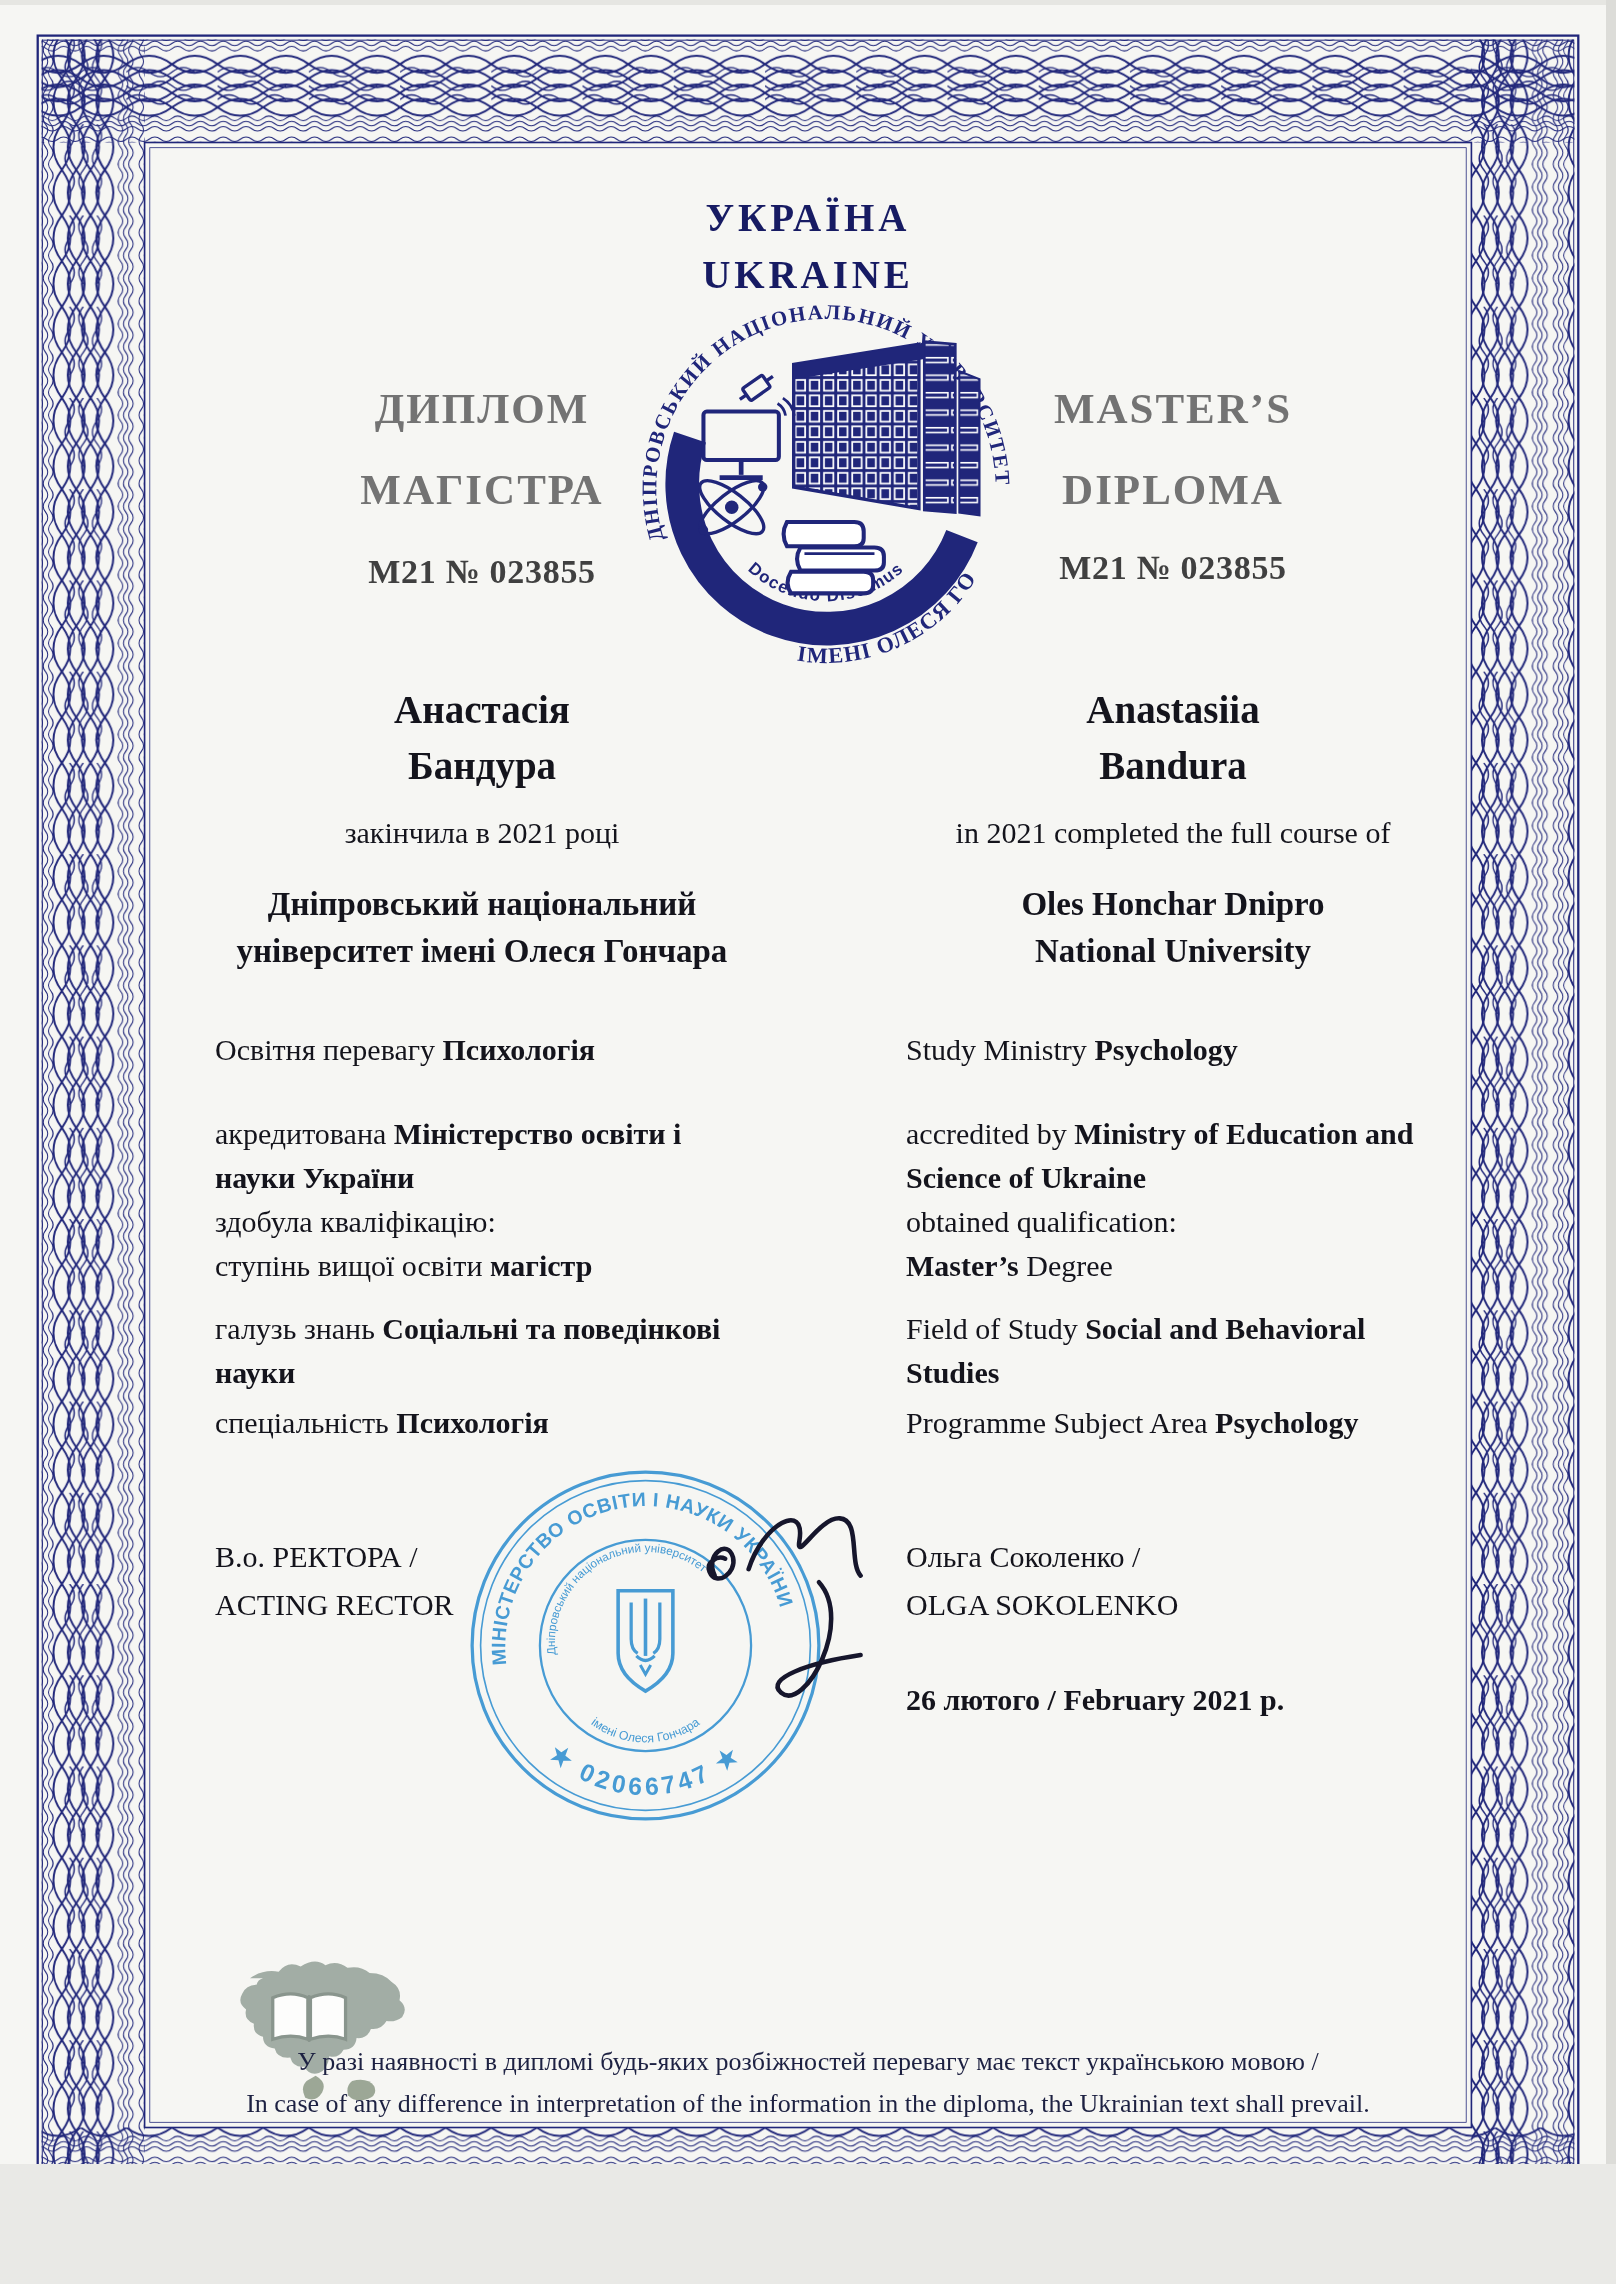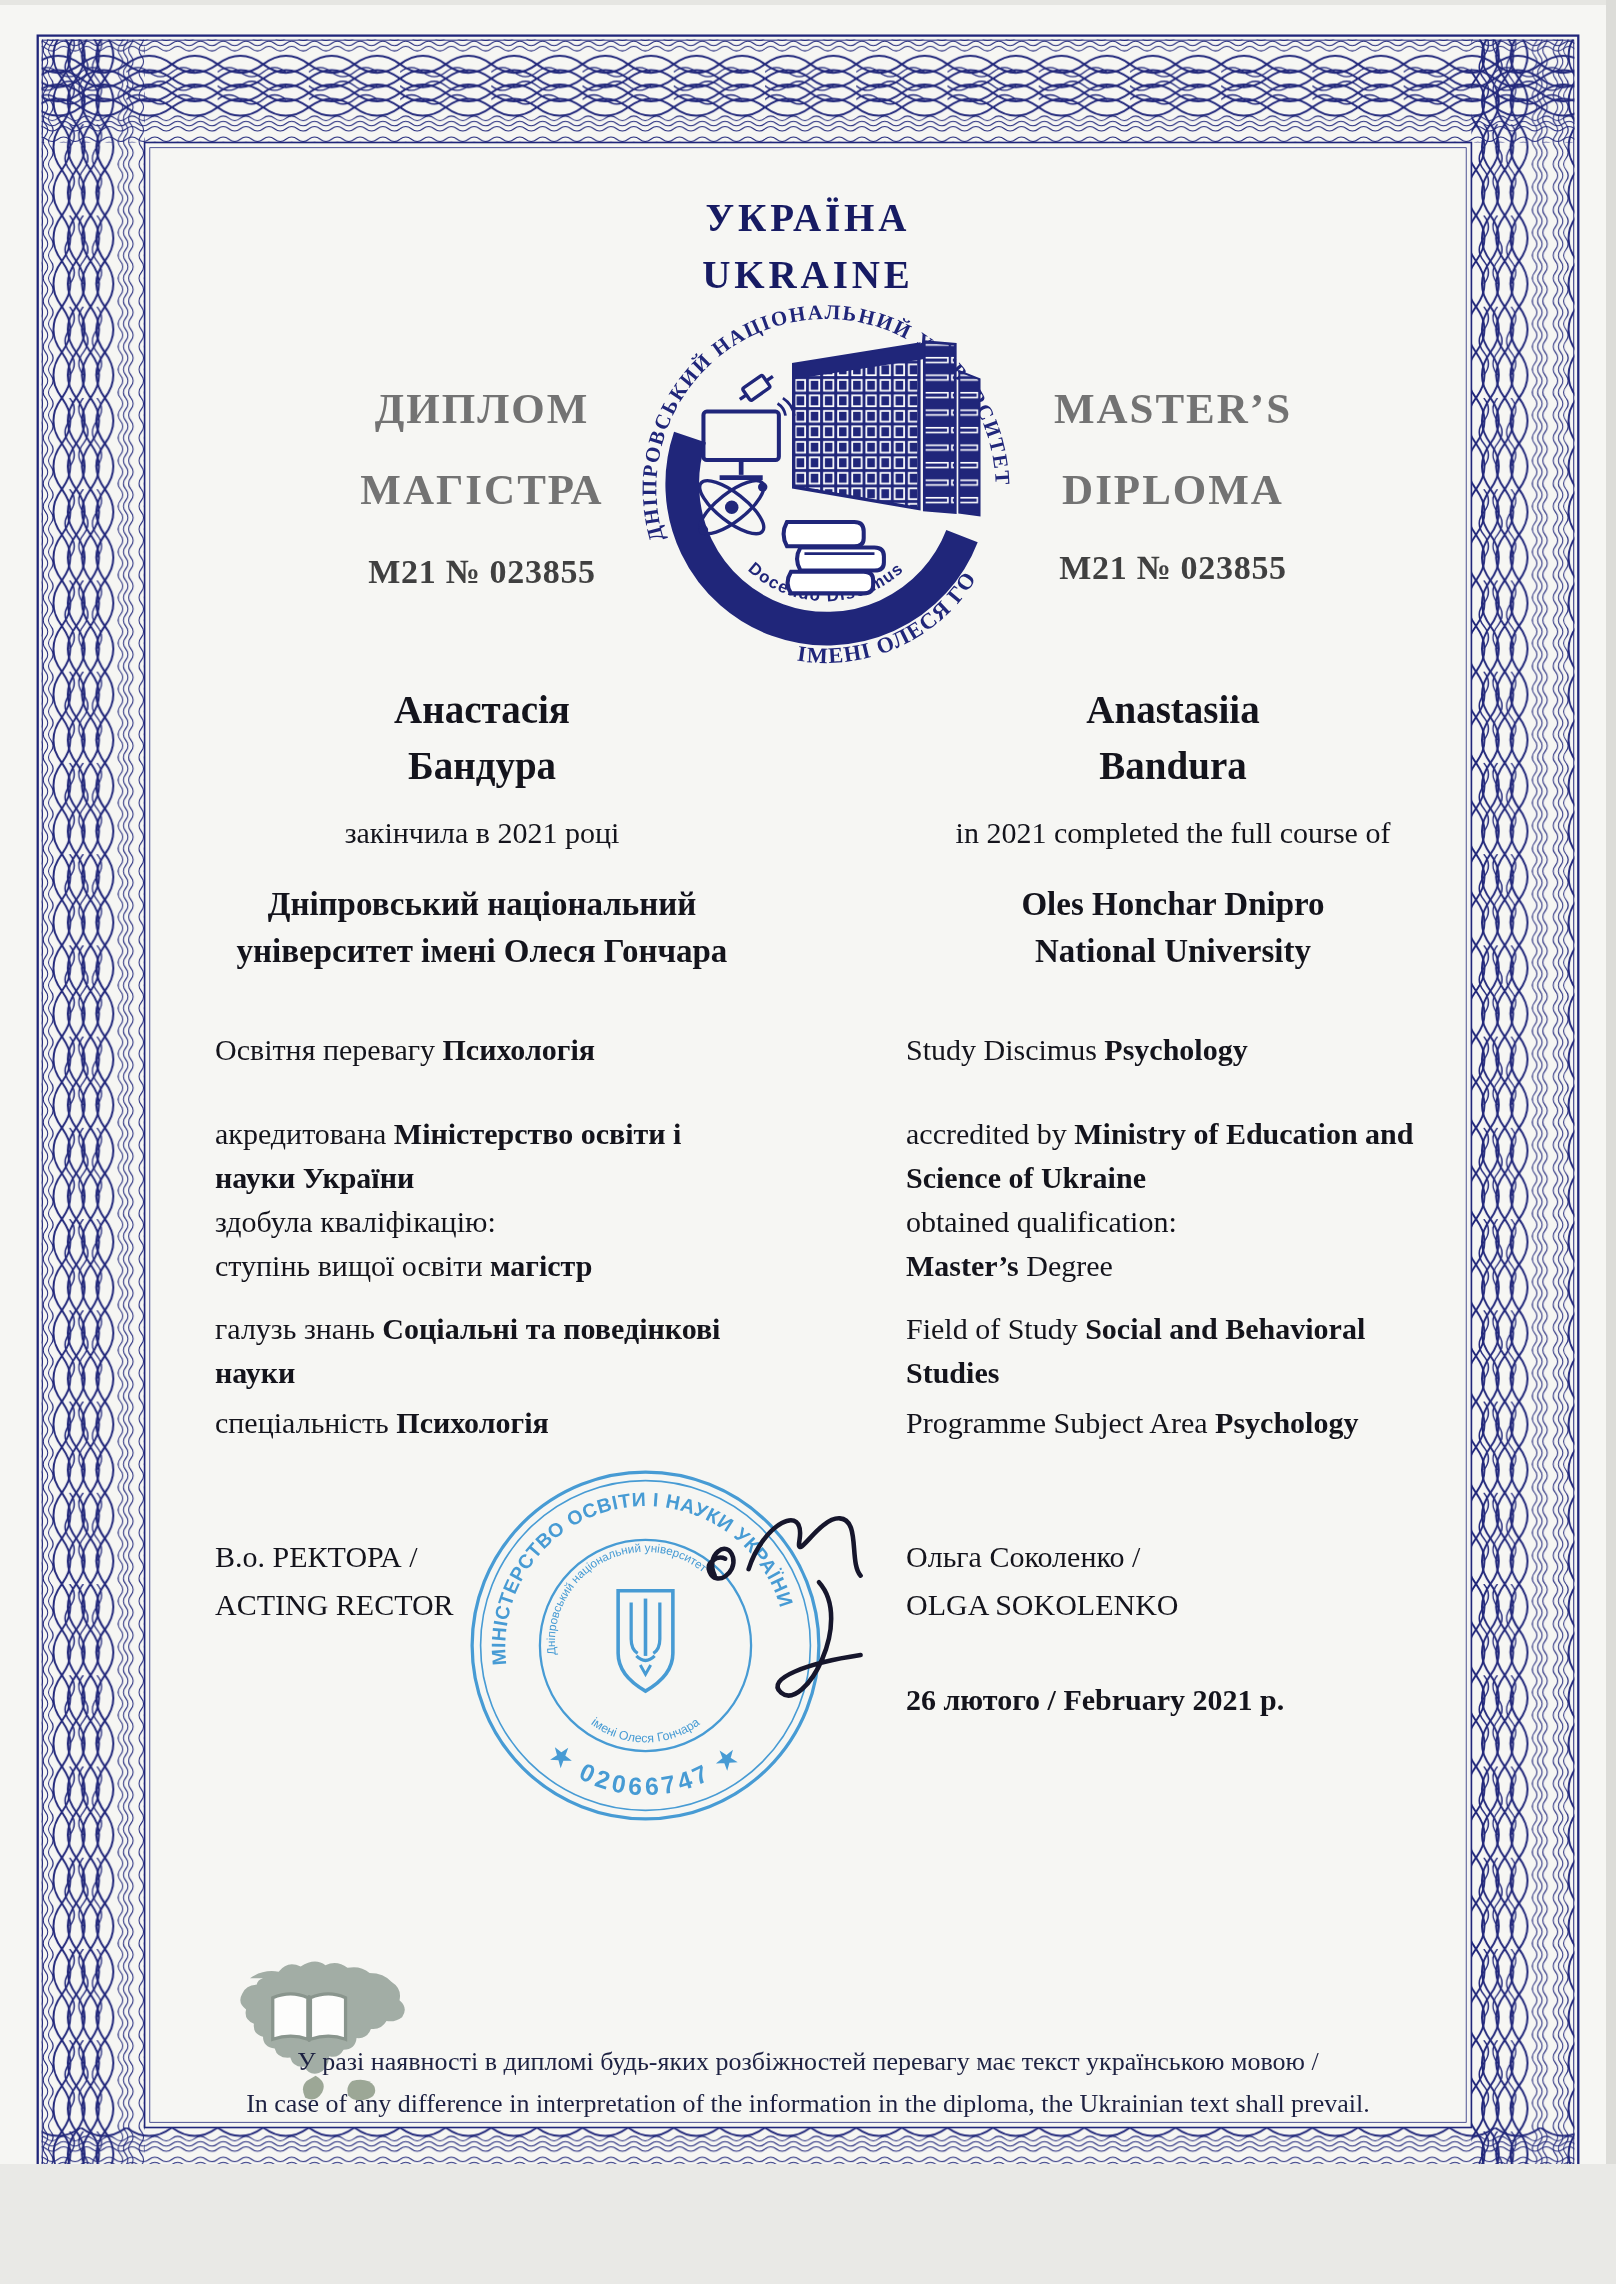--- a/index.html
+++ b/index.html
@@ -172,21 +172,21 @@
   </div>
   <div class="abs colR ctr uni" style="top:881px;">
     <div>Oles Honchar Dnipro</div>
     <div>National University</div>
   </div>
 
   <div class="abs colL row" style="top:1028px;">
     <span>Освітня перевагу </span><span class="b">Психологія</span>
   </div>
   <div class="abs colR row" style="top:1028px;">
-    <span>Study Discimus </span><span class="b">Psychology</span>
+    <span>Study Ministry </span><span class="b">Psychology</span>
   </div>
 
   <div class="abs colL row" style="top:1112px;">
     <span>акредитована </span><span class="b">Міністерство освіти і науки України</span>
   </div>
   <div class="abs colR row" style="top:1112px;">
     <span>accredited by </span><span class="b">Ministry of Education and Science of Ukraine</span>
   </div>
 
   <div class="abs colL row" style="top:1200px;">

